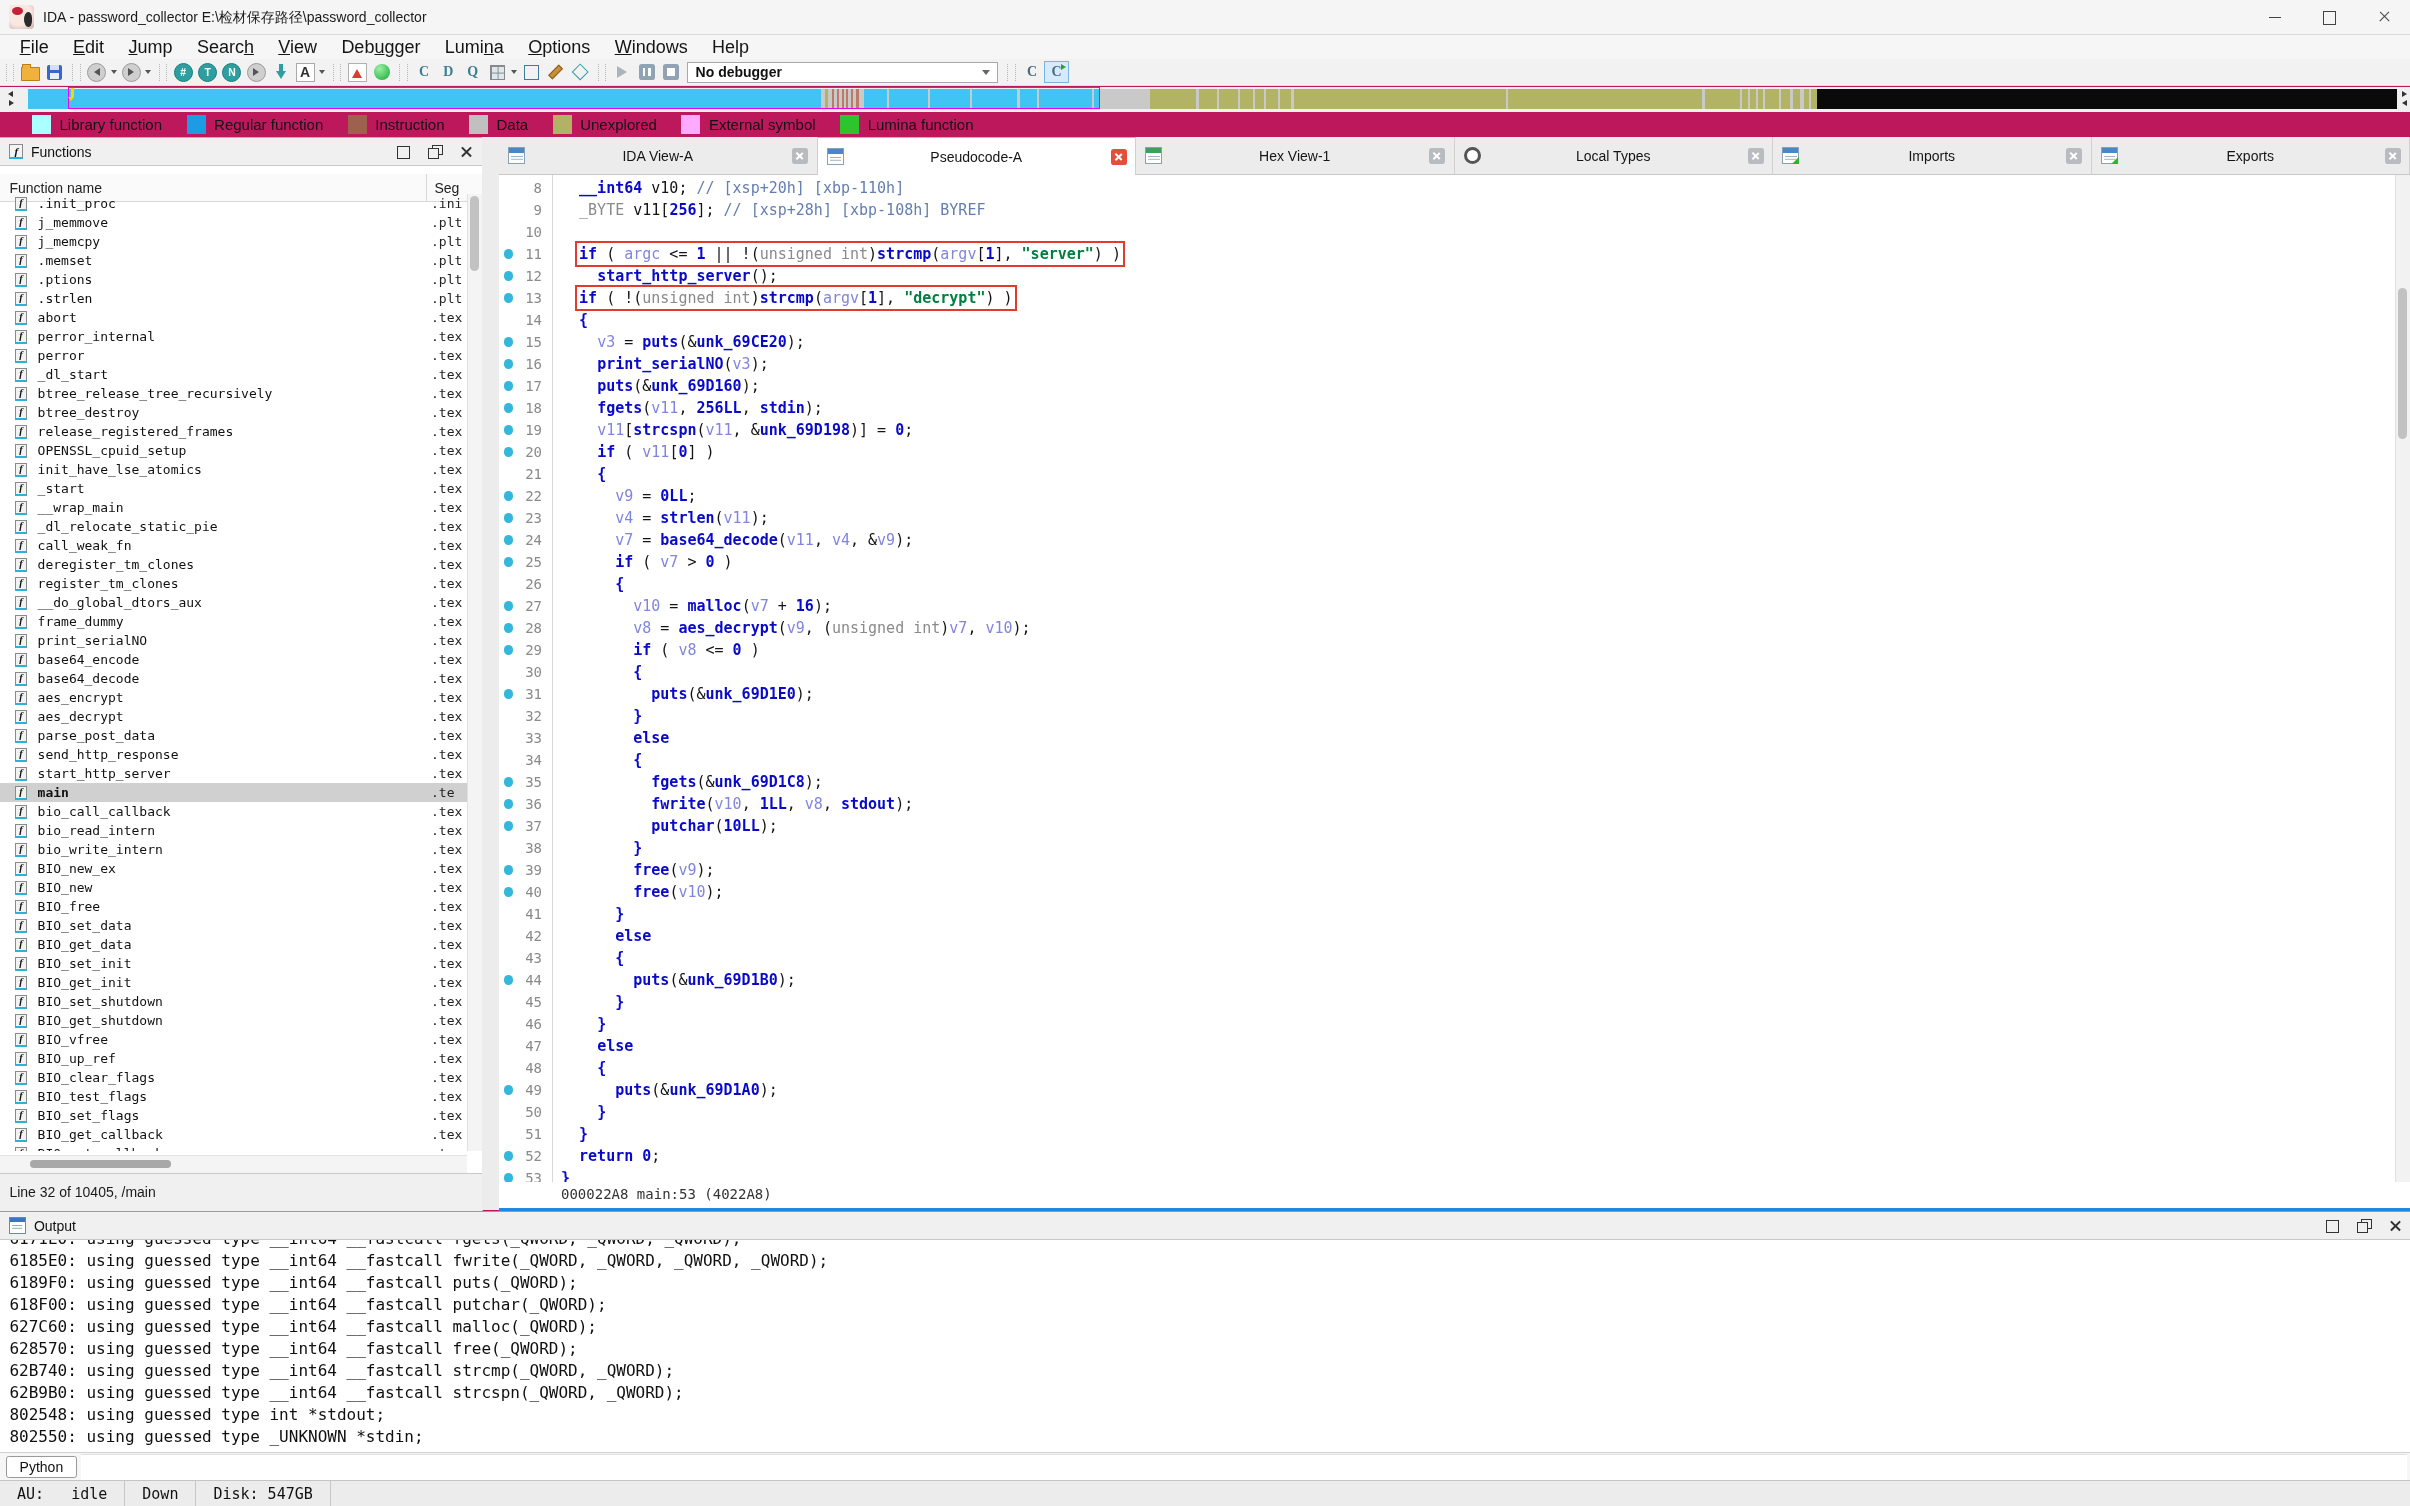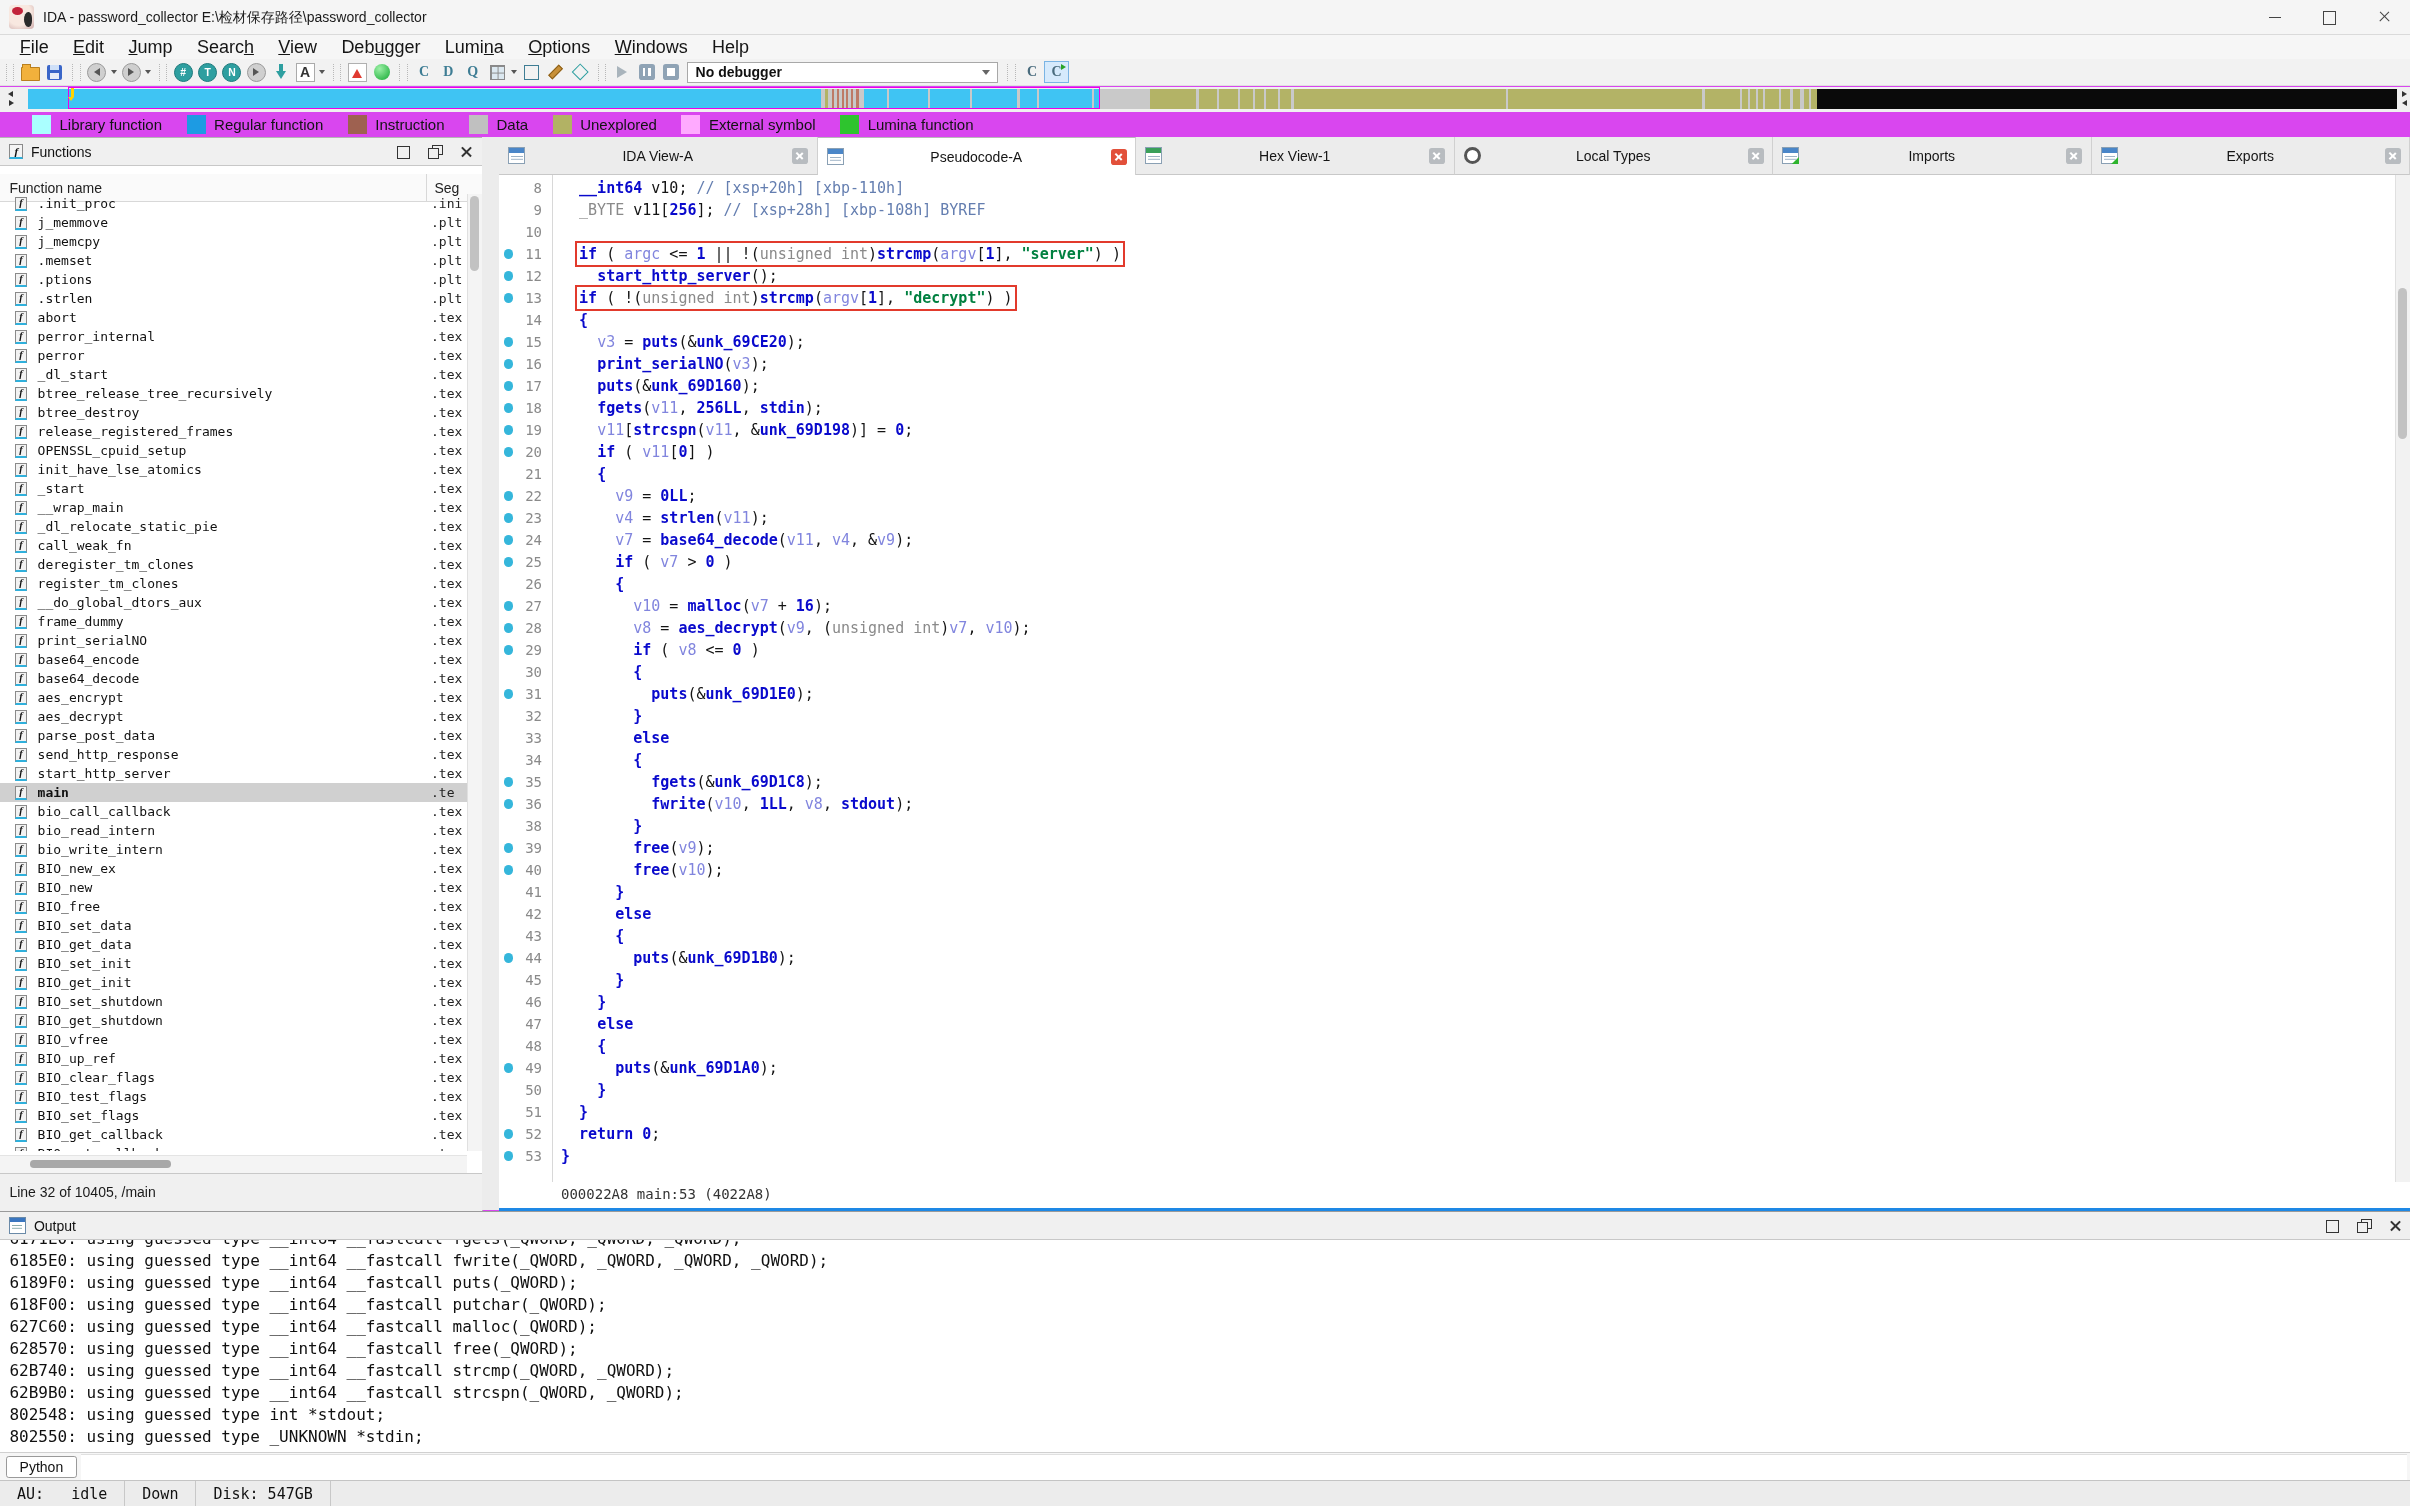--- a/index.html
+++ b/index.html
@@ -1,16 +1,16 @@
 <!DOCTYPE html>
 <html style="font-size:15px"><head>
 <meta charset="utf-8">
 <style>
   html,body{margin:0;padding:0;background:#dcdcdc;}
-  #root{position:relative;width:2411px;height:1507px;background:#d946ef;
+  #root{position:relative;width:2411px;height:1507px;background:#be185d;
         font-family:"Liberation Sans",sans-serif;overflow:hidden;color:#111;}
   .abs{position:absolute;}
 
   
   #titlebar{left:0;top:0;width:2411px;height:34px;background:#f5f5f5;border-bottom:0.9px solid #dadada;}
   #app-icon{left:9.4px;top:4.7px;width:24.5px;height:24.5px;border-radius:3.8px;
     background:radial-gradient(circle at 40% 35%,#f8e8e0 55%,#caa);overflow:hidden;}
   #app-icon:before{content:"";position:absolute;left:2.8px;top:1.9px;width:11.3px;height:8.5px;border-radius:50%;background:#c2233a;}
   #app-icon:after{content:"";position:absolute;right:1.9px;top:7.5px;width:8.5px;height:15px;border-radius:50% 40% 40% 50%;background:#2a2a2a;}
   #title-text{left:43px;top:0;height:34px;line-height:34px;font-size:14px;color:#1a1a1a;white-space:nowrap;}
@@ -738,20 +738,21 @@
           <div class="cl"><span class="cdot"></span><span class="cln">27</span><span class="cbody">        <span class="tk-v">v10</span><span class="tk-p"> = </span><span class="tk-k">malloc</span><span class="tk-p">(</span><span class="tk-v">v7</span><span class="tk-p"> + </span><span class="tk-k">16</span><span class="tk-p">);</span></span></div>
           <div class="cl"><span class="cdot"></span><span class="cln">28</span><span class="cbody">        <span class="tk-v">v8</span><span class="tk-p"> = </span><span class="tk-k">aes_decrypt</span><span class="tk-p">(</span><span class="tk-v">v9</span><span class="tk-p">, (</span><span class="tk-g">unsigned int</span><span class="tk-p">)</span><span class="tk-v">v7</span><span class="tk-p">, </span><span class="tk-v">v10</span><span class="tk-p">);</span></span></div>
           <div class="cl"><span class="cdot"></span><span class="cln">29</span><span class="cbody">        <span class="tk-k">if</span><span class="tk-p"> ( </span><span class="tk-v">v8</span><span class="tk-p"> &lt;= </span><span class="tk-k">0</span><span class="tk-p"> )</span></span></div>
           <div class="cl"><span class="cln">30</span><span class="cbody">        <span class="tk-k">{</span></span></div>
           <div class="cl"><span class="cdot"></span><span class="cln">31</span><span class="cbody">          <span class="tk-k">puts</span><span class="tk-p">(&amp;</span><span class="tk-k">unk_69D1E0</span><span class="tk-p">);</span></span></div>
           <div class="cl"><span class="cln">32</span><span class="cbody">        <span class="tk-k">}</span></span></div>
           <div class="cl"><span class="cln">33</span><span class="cbody">        <span class="tk-k">else</span></span></div>
           <div class="cl"><span class="cln">34</span><span class="cbody">        <span class="tk-k">{</span></span></div>
           <div class="cl"><span class="cdot"></span><span class="cln">35</span><span class="cbody">          <span class="tk-k">fgets</span><span class="tk-p">(&amp;</span><span class="tk-k">unk_69D1C8</span><span class="tk-p">);</span></span></div>
           <div class="cl"><span class="cdot"></span><span class="cln">36</span><span class="cbody">          <span class="tk-k">fwrite</span><span class="tk-p">(</span><span class="tk-v">v10</span><span class="tk-p">, </span><span class="tk-k">1LL</span><span class="tk-p">, </span><span class="tk-v">v8</span><span class="tk-p">, </span><span class="tk-k">stdout</span><span class="tk-p">);</span></span></div>
+          <div class="cl"><span class="cdot"></span><span class="cln">37</span><span class="cbody">          <span class="tk-k">putchar</span><span class="tk-p">(</span><span class="tk-k">10LL</span><span class="tk-p">);</span></span></div>
           <div class="cl"><span class="cln">38</span><span class="cbody">        <span class="tk-k">}</span></span></div>
           <div class="cl"><span class="cdot"></span><span class="cln">39</span><span class="cbody">        <span class="tk-k">free</span><span class="tk-p">(</span><span class="tk-v">v9</span><span class="tk-p">);</span></span></div>
           <div class="cl"><span class="cdot"></span><span class="cln">40</span><span class="cbody">        <span class="tk-k">free</span><span class="tk-p">(</span><span class="tk-v">v10</span><span class="tk-p">);</span></span></div>
           <div class="cl"><span class="cln">41</span><span class="cbody">      <span class="tk-k">}</span></span></div>
           <div class="cl"><span class="cln">42</span><span class="cbody">      <span class="tk-k">else</span></span></div>
           <div class="cl"><span class="cln">43</span><span class="cbody">      <span class="tk-k">{</span></span></div>
           <div class="cl"><span class="cdot"></span><span class="cln">44</span><span class="cbody">        <span class="tk-k">puts</span><span class="tk-p">(&amp;</span><span class="tk-k">unk_69D1B0</span><span class="tk-p">);</span></span></div>
           <div class="cl"><span class="cln">45</span><span class="cbody">      <span class="tk-k">}</span></span></div>
           <div class="cl"><span class="cln">46</span><span class="cbody">    <span class="tk-k">}</span></span></div>
           <div class="cl"><span class="cln">47</span><span class="cbody">    <span class="tk-k">else</span></span></div>

